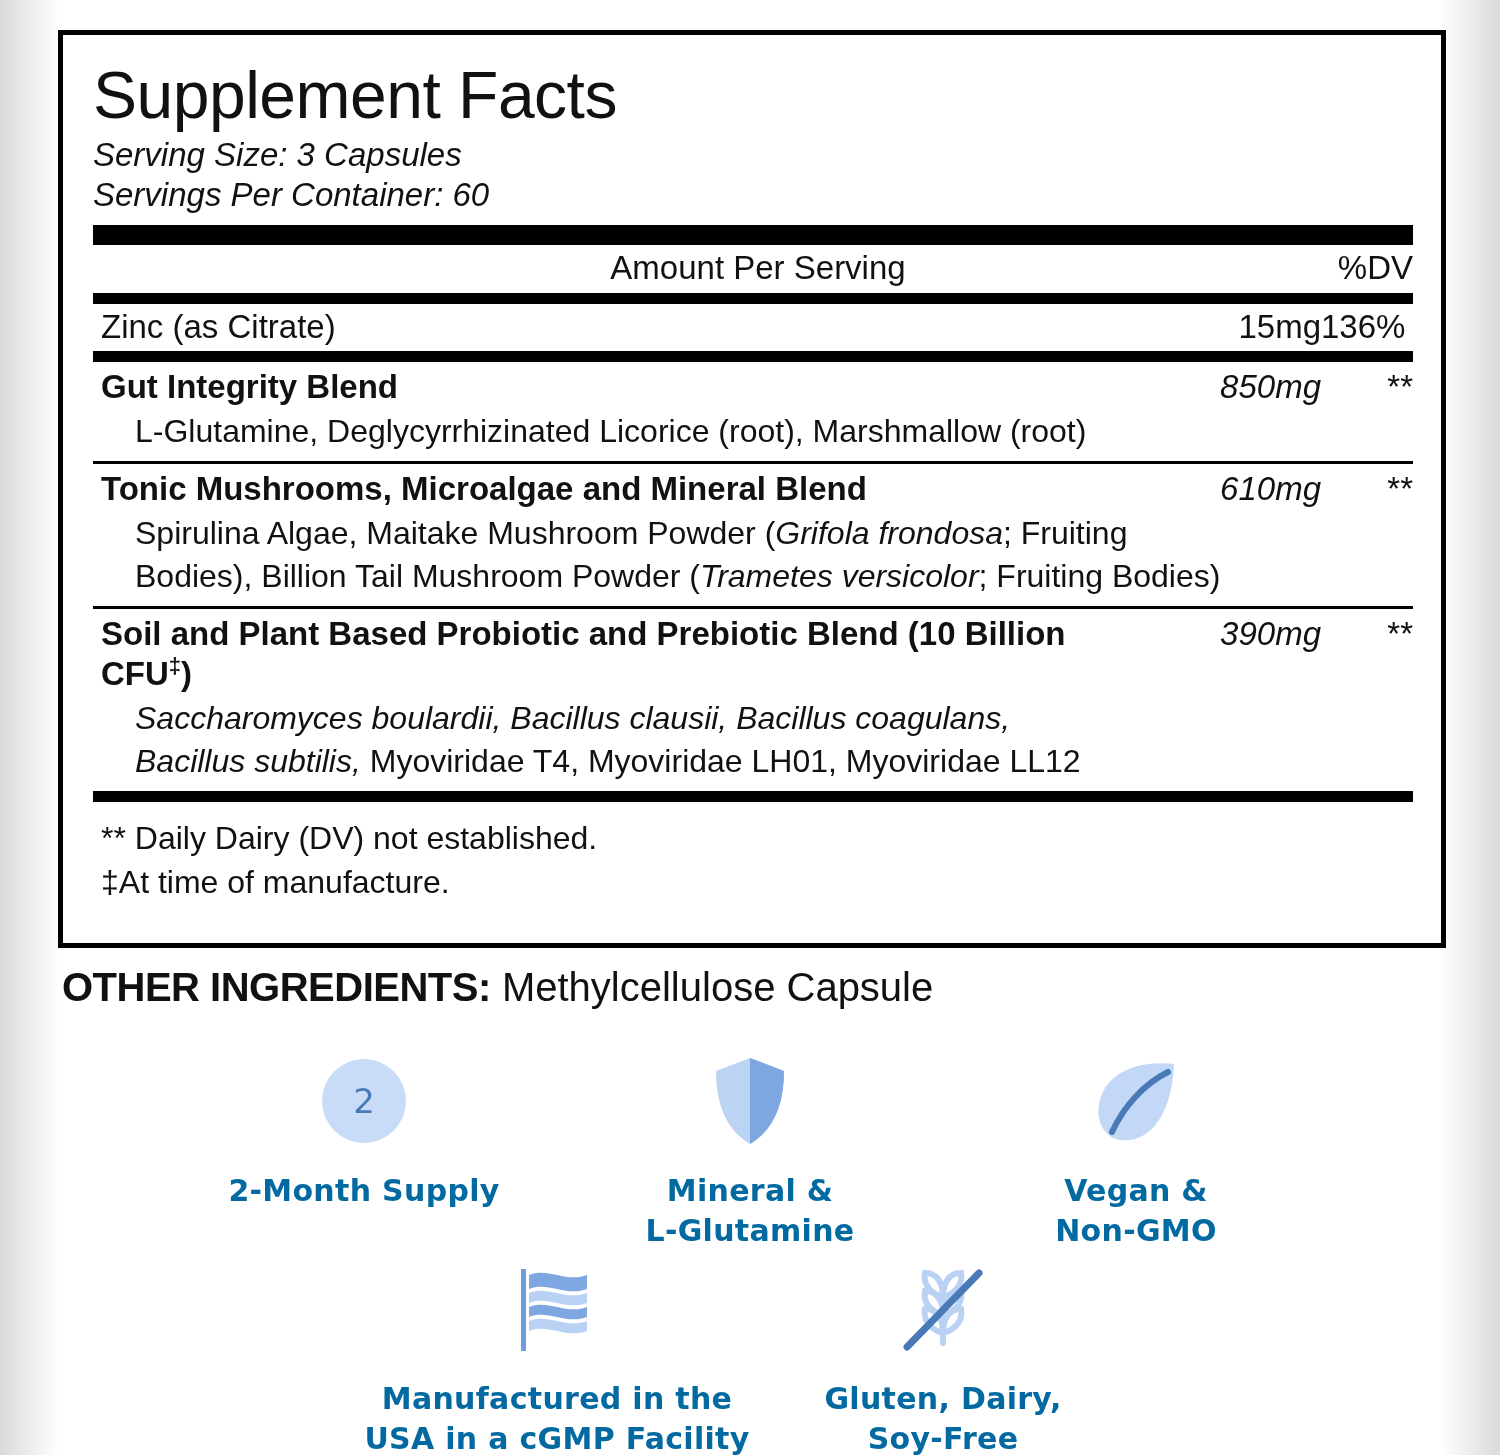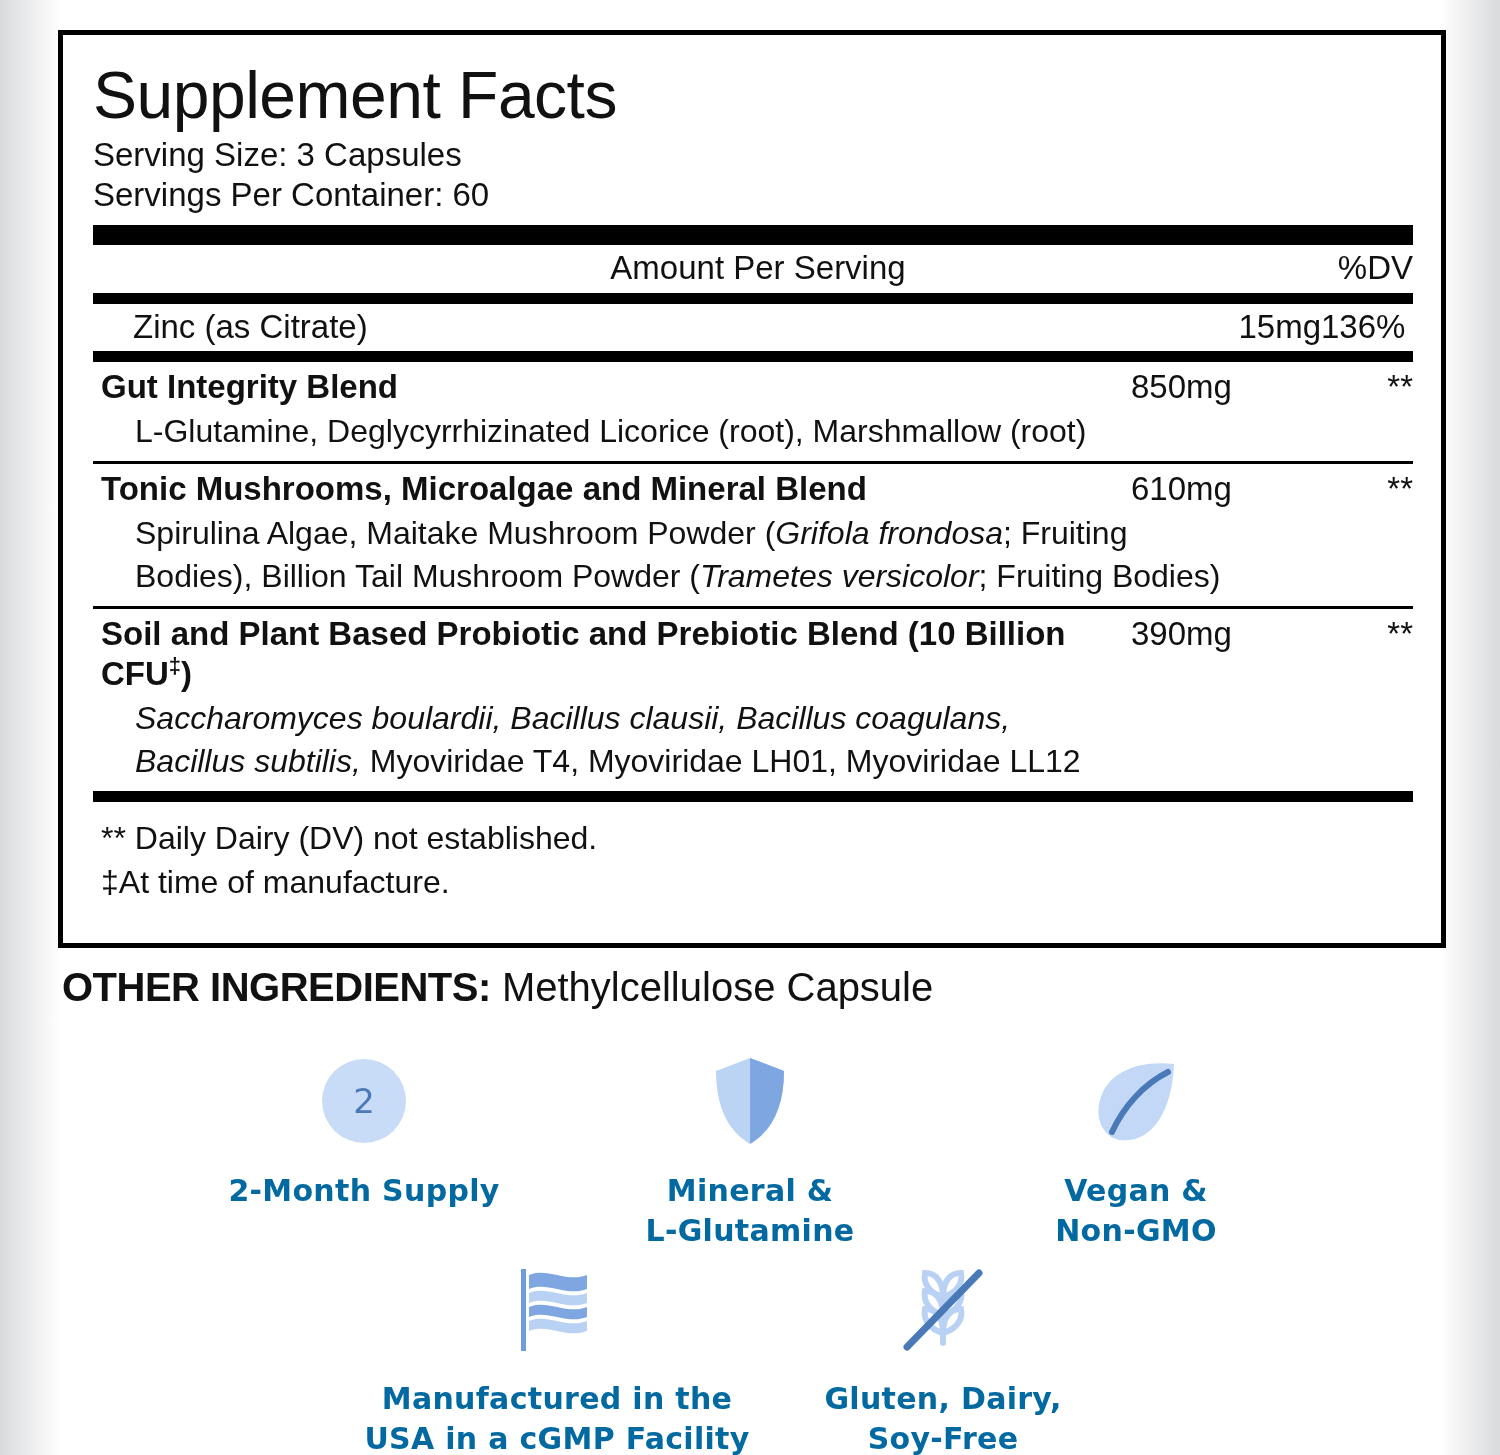--- a/index.html
+++ b/index.html
@@ -47,20 +47,21 @@
     font-size: 66px;
     line-height: 76px;
     font-weight: 400;
     letter-spacing: -0.5px;
     margin: 6px 0 2px 0;
   }
   .sf-serving {
     font-size: 33px;
     line-height: 40px;
     font-weight: 400;
+    font-style: italic;
   }
 
   .rule-thick {
     height: 20px;
     background: #000;
     margin: 10px 0 0 0;
   }
   .rule-med {
     height: 11px;
     background: #000;
@@ -89,21 +90,20 @@
   .aps-dv {
     width: 110px;
     text-align: right;
   }
 
   .nutrient {
     display: flex;
     align-items: baseline;
     padding: 4px 0 5px 0;
     font-size: 33px;
-    margin-left: 32px;
   }
   .nutrient .name {
     flex: 1;
     padding-left: 8px;
   }
   .nutrient .amount {
     text-align: right;
     white-space: nowrap;
   }
   .nutrient .dv {
@@ -118,22 +118,23 @@
     padding: 6px 0 2px 0;
     font-size: 33px;
   }
   .blend-name {
     flex: 1;
     font-weight: bold;
     padding-left: 8px;
   }
   .blend-amount {
     width: 190px;
-    text-align: left;
-    white-space: nowrap;
+    text-align: right;
+    white-space: nowrap;
+    font-style: italic;
   }
   .blend-dv {
     width: 92px;
     text-align: right;
     white-space: nowrap;
   }
   .blend-sub {
     font-size: 32px;
     line-height: 43px;
     padding: 2px 0 8px 42px;

